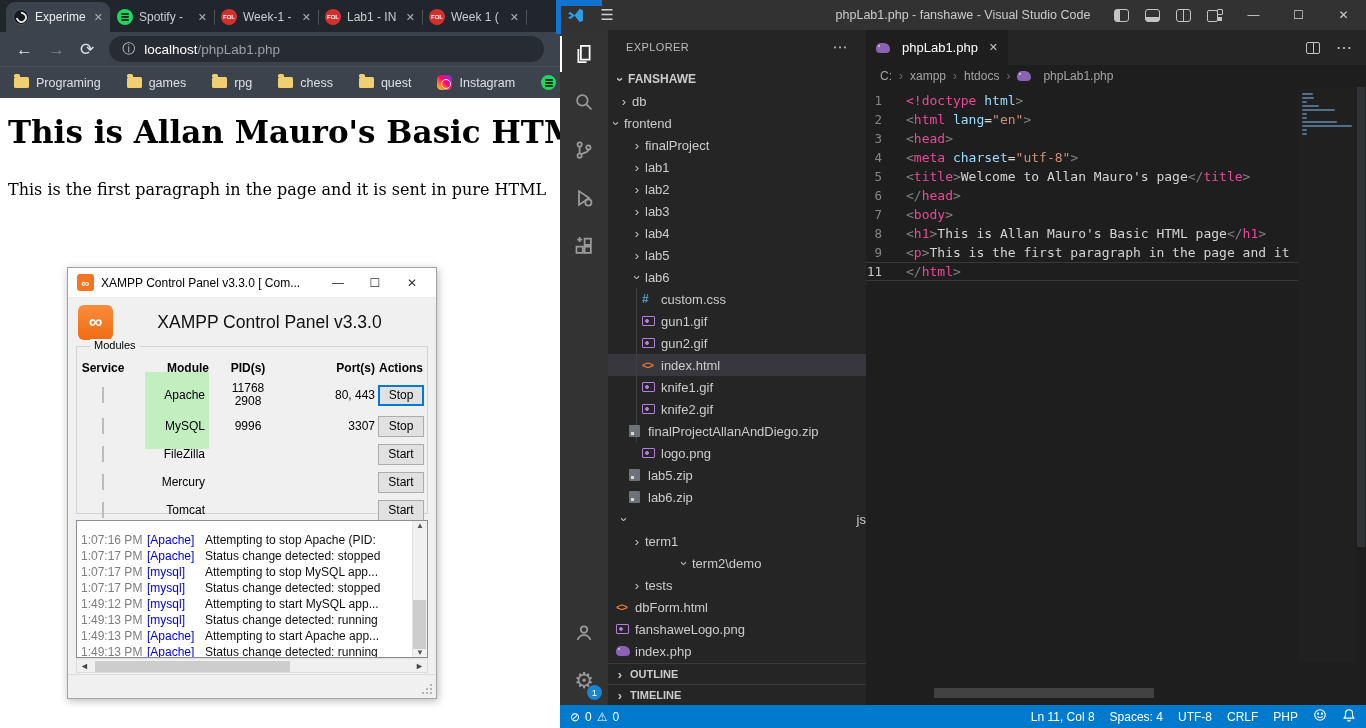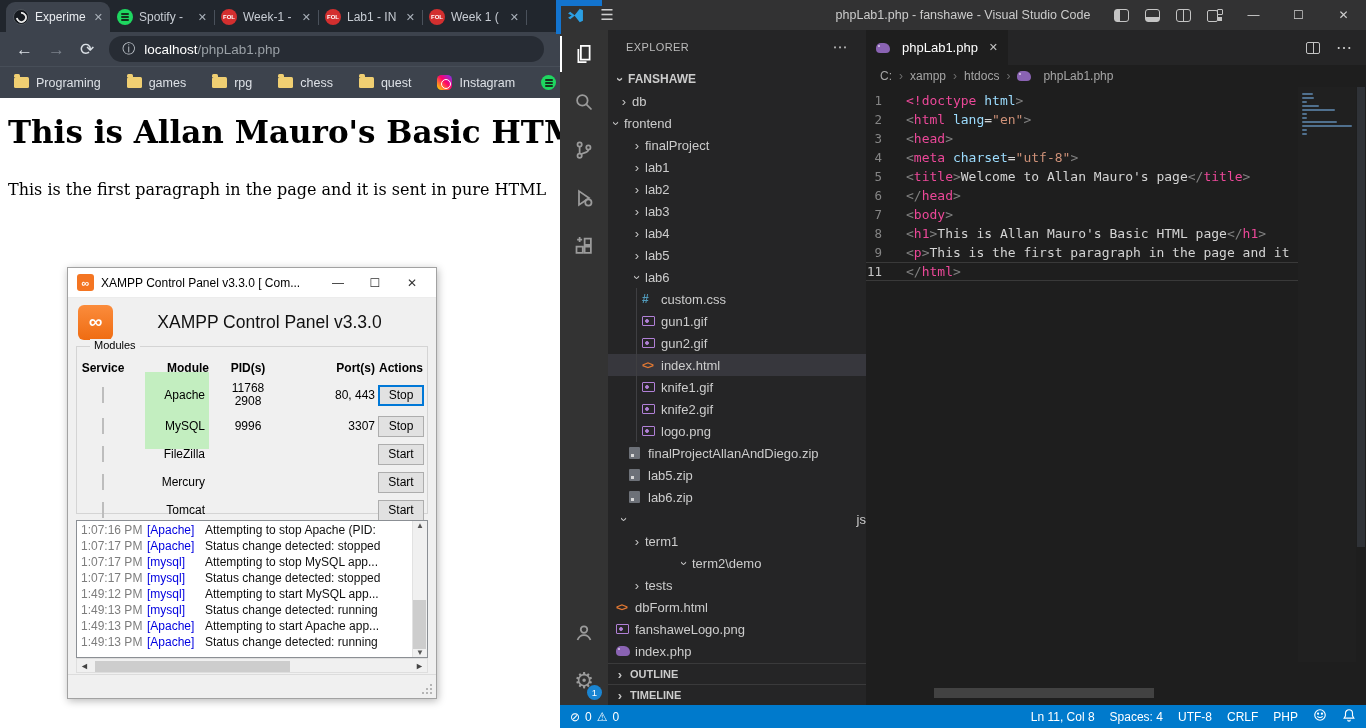--- a/index.html
+++ b/index.html
@@ -74,21 +74,21 @@
   .c-pid{width:78px;text-align:center;flex:none;line-height:13px}
   .c-port{width:88px;text-align:right;flex:none}
   .c-act{flex:1;text-align:center}
   .svc-box{width:20px;height:20px;background:#dadada;border:1px solid #bdbdbd;margin:0 auto}
   .chip{display:inline-block;min-width:64px;padding:16px 4px}
   .chip.run{background:#c3eec0}
   .xbtn{display:inline-flex;align-items:center;justify-content:center;width:46px;height:21px;
         background:#e1e1e1;border:1px solid #adadad;font-size:12px}
   .xbtn.focused{border:2px solid #0078d7}
   .x-log{position:absolute;left:8px;top:252px;width:352px;height:138px;background:#fff;border:1px solid #8b8f94;overflow:hidden}
-  .x-logrows{position:absolute;left:4px;top:1px;right:16px}
+  .x-logrows{position:absolute;left:4px;top:11px;right:16px}
   .lg-row{display:flex;height:16px;align-items:center;font-size:12px;white-space:nowrap;overflow:hidden}
   .lg-t{width:66px;color:#7d7d7d;flex:none}
   .lg-s{width:58px;color:#0000e0;flex:none}
   .lg-m{flex:1;color:#101010;overflow:hidden}
   .x-vscroll{position:absolute;right:0;top:0;bottom:0;width:15px;background:#f0f0f0;border-left:1px solid #e2e2e2;
              display:flex;flex-direction:column;justify-content:space-between;align-items:center;font-size:8px;color:#555}
   .x-vthumb{position:absolute;right:1px;top:58%;width:13px;height:36%;background:#cdcdcd}
   .x-hscroll{position:absolute;left:8px;top:390px;width:352px;height:15px;background:#f0f0f0;border:1px solid #dedede;
              display:flex;align-items:center;justify-content:space-between;padding:0 3px;font-size:9px;color:#444}
   .x-hthumb{position:absolute;left:18px;top:2px;width:195px;height:11px;background:#cdcdcd}
@@ -522,31 +522,31 @@
               <span class="fi-img"></span>
             </span>
             <span>knife1.gif</span>
           </div>
           <div class="trow" style="padding-left: 34px;">
             <span class="ficon">
               <span class="fi-img"></span>
             </span>
             <span>knife2.gif</span>
           </div>
+          <div class="trow" style="padding-left: 21px;">
+            <span class="ficon">
+              <span class="fi-zip"></span>
+            </span>
+            <span>finalProjectAllanAndDiego.zip</span>
+          </div>
           <div class="trow" style="padding-left: 34px;">
             <span class="ficon">
               <span class="fi-img"></span>
             </span>
             <span>logo.png</span>
-          </div>
-          <div class="trow" style="padding-left: 21px;">
-            <span class="ficon">
-              <span class="fi-zip"></span>
-            </span>
-            <span>finalProjectAllanAndDiego.zip</span>
           </div>
           <div class="trow" style="padding-left: 21px;">
             <span class="ficon">
               <span class="fi-zip"></span>
             </span>
             <span>lab5.zip</span>
           </div>
           <div class="trow" style="padding-left: 21px;">
             <span class="ficon">
               <span class="fi-zip"></span>

